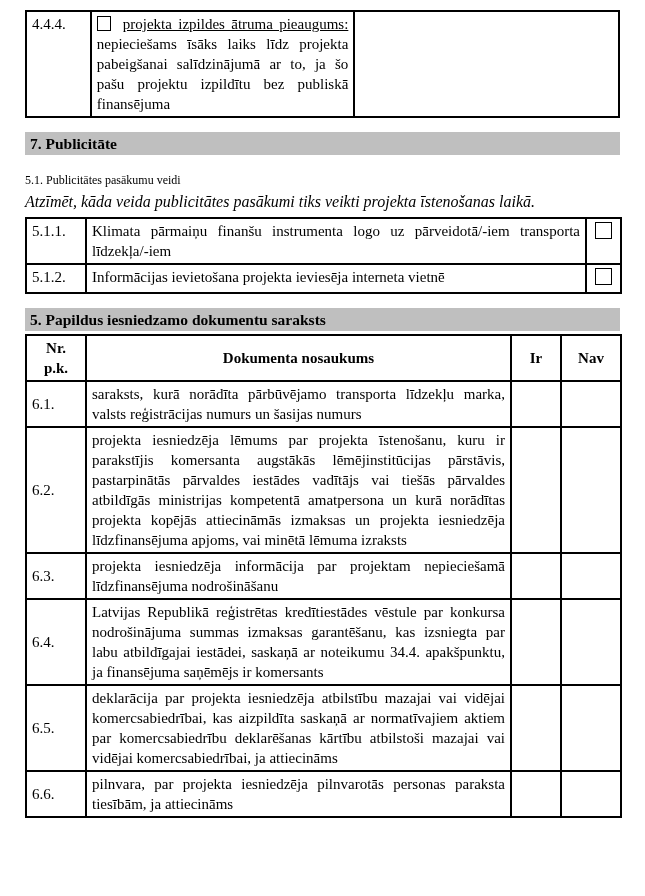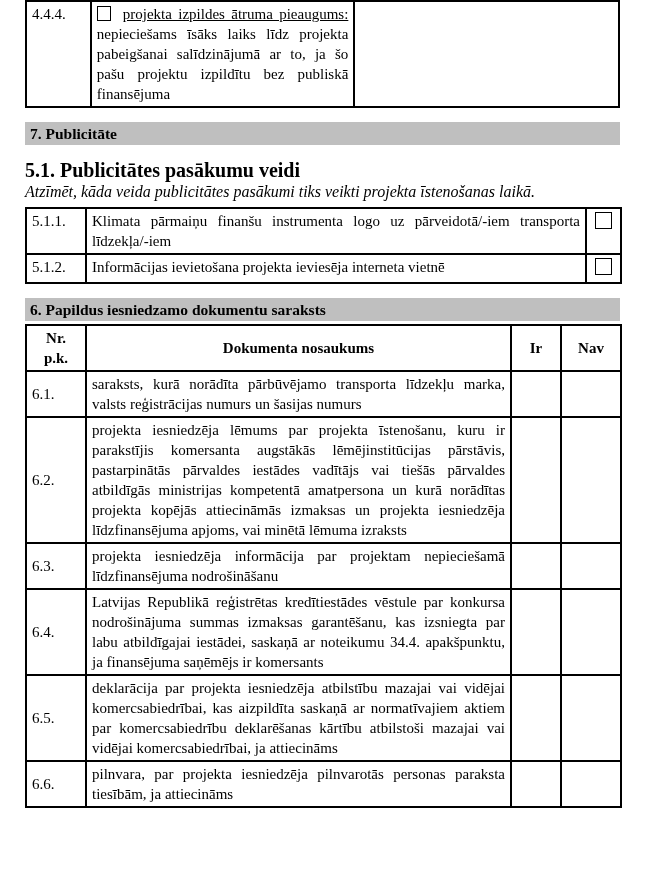--- a/index.html
+++ b/index.html
@@ -7,21 +7,21 @@
   body {
     width: 645px;
     height: 896px;
     overflow: hidden;
     background: #ffffff;
     color: #000000;
     font-family: "Liberation Serif", "DejaVu Serif", serif;
     font-size: 15px;
     line-height: 20px;
   }
-  .page { width: 595px; margin: 0 auto; }
+  .page { width: 595px; margin: 0 auto; padding-top: 10px; }
 
   table { border-collapse: collapse; table-layout: fixed; width: 595px; }
   td, th { border: 2px solid #000; padding: 2px 5px; vertical-align: top; }
 
   .num-cell { width: 60px; text-align: left; }
   .text-cell { text-align: justify; }
   .empty-cell { }
 
   
   .t444 .text-cell { width: 244px; }
@@ -40,22 +40,22 @@
     background: #bfbfbf;
     font-weight: bold;
     font-size: 15.5px;
     padding: 2px 5px;
     height: 23px;
     line-height: 19px;
     margin-top: 14px;
   }
 
   .subsection-title {
-    font-weight: bold;
-    font-size: 20px;
+    font-weight: normal;
+    font-size: 12px;
     margin: 15px 0 2px 0;
   }
   .note {
     font-style: italic;
     font-size: 16px;
     margin: 0 0 5px 0;
   }
 
   
   .t51 .text-cell { width: 500px; }
@@ -106,21 +106,21 @@
       <td class="cb-cell"><span class="cbx2"></span></td>
     </tr>
     <tr>
       <td class="num-cell">5.1.2.</td>
       <td class="text-cell">Informācijas ievietošana projekta ieviesēja interneta vietnē</td>
       <td class="cb-cell"><span class="cbx2"></span></td>
     </tr>
   </tbody>
     </table>
 
-  <div class="section-bar">6. Papildus iesniedzamo dokumentu saraksts</div>
+  <div class="section-bar">5. Papildus iesniedzamo dokumentu saraksts</div>
 
   <table class="t6" style="margin-top:3px;">
     <tbody>
         <tr>
       <th class="num-cell th-stack">
         <span>Nr.</span>
         <span>p.k.</span>
       </th>
       <th class="col-doc">Dokumenta nosaukums</th>
       <th class="col-ir">Ir</th>

